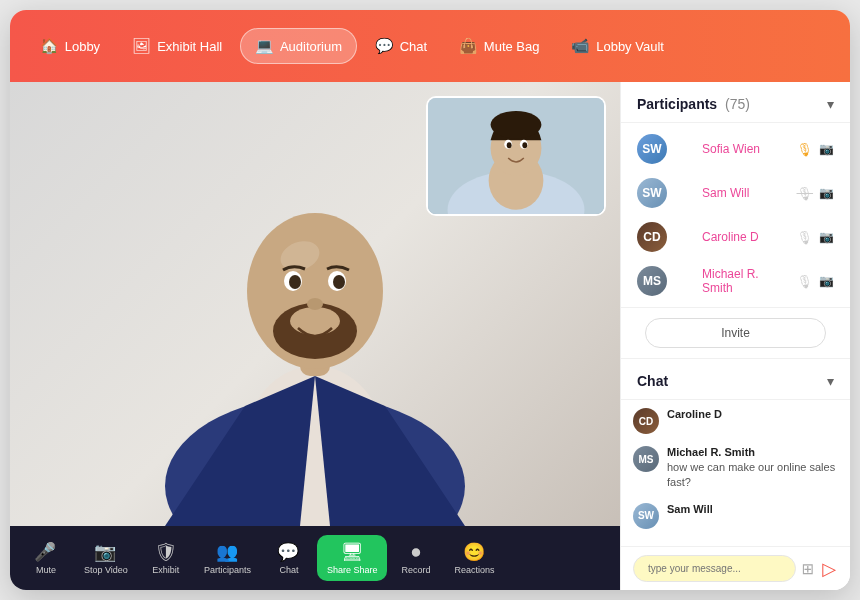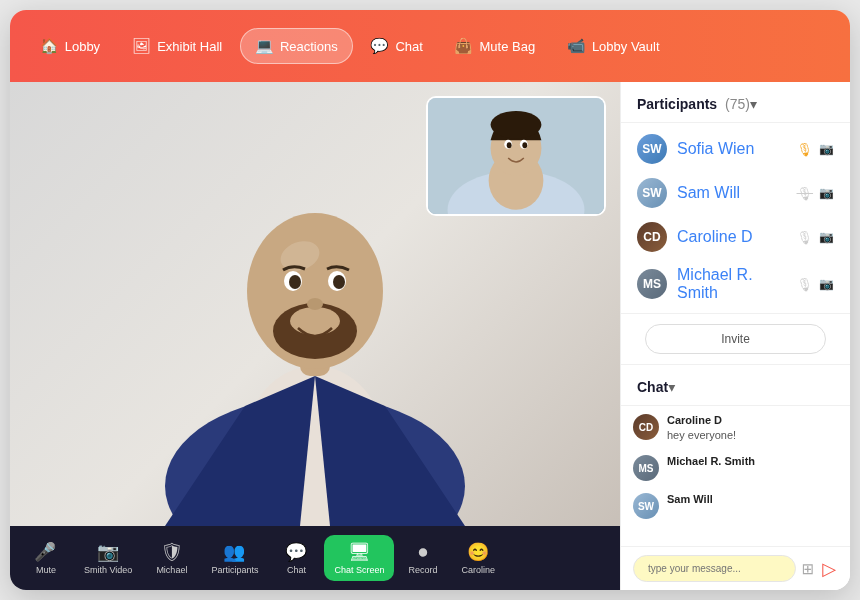--- a/index.html
+++ b/index.html
@@ -155,21 +155,21 @@
       border-left: 1px solid #eee;
       display: flex;
       flex-direction: column;
       overflow: hidden;
       flex-shrink: 0;
     }
     
     .panel-header {
       display: flex;
       align-items: center;
-      justify-content: flex-start;
+      justify-content: space-between;
       padding: 14px 16px 10px;
       border-bottom: 1px solid #f0f0f0;
     }
     .panel-title {
       font-size: 14px;
       font-weight: 700;
       color: #1a1a2e;
     }
     .chevron { font-size: 14px; color: #666; cursor: pointer; }
     .participant-list {
@@ -195,23 +195,24 @@
       font-size: 12px;
       font-weight: 600;
       color: #fff;
     }
     .avatar-1 { background: linear-gradient(135deg, #6b9edb, #3d7ab5); }
     .avatar-2 { background: linear-gradient(135deg, #9ab8d4, #6890b4); }
     .avatar-3 { background: linear-gradient(135deg, #5a3a2a, #8b5e3c); }
     .avatar-4 { background: linear-gradient(135deg, #7a8a9a, #5a6a7a); }
     .participant-name {
       flex: 1;
-      font-size: 16px;
+      font-size: 12px;
       font-weight: 500;
-      color: #3b82f6;
+      color: #ec4899;
+      margin-left: 25px;
     }
     .media-icons {
       display: flex;
       gap: 6px;
       align-items: center;
     }
     .mic-icon, .cam-icon {
       font-size: 13px;
       color: #ccc;
     }
@@ -324,21 +325,21 @@
     <div class="nav-item">
       <span class="nav-icon">🏠</span>
       <span>Lobby</span>
     </div>
     <div class="nav-item">
       <span class="nav-icon">🖼</span>
       <span>Exhibit Hall</span>
     </div>
     <div class="nav-item active">
       <span class="nav-icon">💻</span>
-      <span>Reactions</span>
+      <span>Auditorium</span>
     </div>
     <div class="nav-item">
       <span class="nav-icon">💬</span>
       <span>Chat</span>
     </div>
     <div class="nav-item">
       <span class="nav-icon">👜</span>
       <span>Mute Bag</span>
     </div>
     <div class="nav-item">
@@ -414,45 +415,45 @@
       </div>
 
       <div class="control-bar">
         <div class="ctrl-items">
           <button class="ctrl-btn">
             <span class="ctrl-icon">🎤</span>
             <span>Mute</span>
           </button>
           <button class="ctrl-btn">
             <span class="ctrl-icon">📷</span>
-            <span>Smith Video</span>
+            <span>Stop Video</span>
           </button>
           <button class="ctrl-btn">
             <span class="ctrl-icon">🛡</span>
-            <span>Michael</span>
+            <span>Exhibit</span>
           </button>
           <button class="ctrl-btn">
             <span class="ctrl-icon">👥</span>
             <span>Participants</span>
           </button>
           <button class="ctrl-btn">
             <span class="ctrl-icon">💬</span>
             <span>Chat</span>
           </button>
           <button class="ctrl-btn ctrl-btn-share">
             <span class="ctrl-icon">🖥</span>
-            <span>Chat Screen</span>
+            <span>Share Share</span>
           </button>
           <button class="ctrl-btn">
             <span class="ctrl-icon">⏺</span>
             <span>Record</span>
           </button>
           <button class="ctrl-btn">
             <span class="ctrl-icon">😊</span>
-            <span>Caroline</span>
+            <span>Reactions</span>
           </button>
         </div>
       </div>
     </div>
 
     <div class="sidebar">
 
       <div class="panel-header">
         <span class="panel-title">
           <span>Participants</span>
@@ -503,27 +504,27 @@
       <div class="chat-panel">
         <div class="panel-header">
           <span class="panel-title">Chat</span>
           <span class="chevron">▾</span>
         </div>
         <div class="chat-messages">
           <div class="chat-msg">
             <div class="chat-avatar chat-avatar-1">CD</div>
             <div class="chat-content">
               <div class="chat-sender">Caroline D</div>
-              <div class="chat-text">hey everyone!</div>
             </div>
           </div>
           <div class="chat-msg">
             <div class="chat-avatar chat-avatar-2">MS</div>
             <div class="chat-content">
               <div class="chat-sender">Michael R. Smith</div>
+              <div class="chat-text">how we can make our online sales fast?</div>
             </div>
           </div>
           <div class="chat-msg">
             <div class="chat-avatar chat-avatar-3">SW</div>
             <div class="chat-content">
               <div class="chat-sender">Sam Will</div>
             </div>
           </div>
         </div>
         <div class="chat-input-area">

